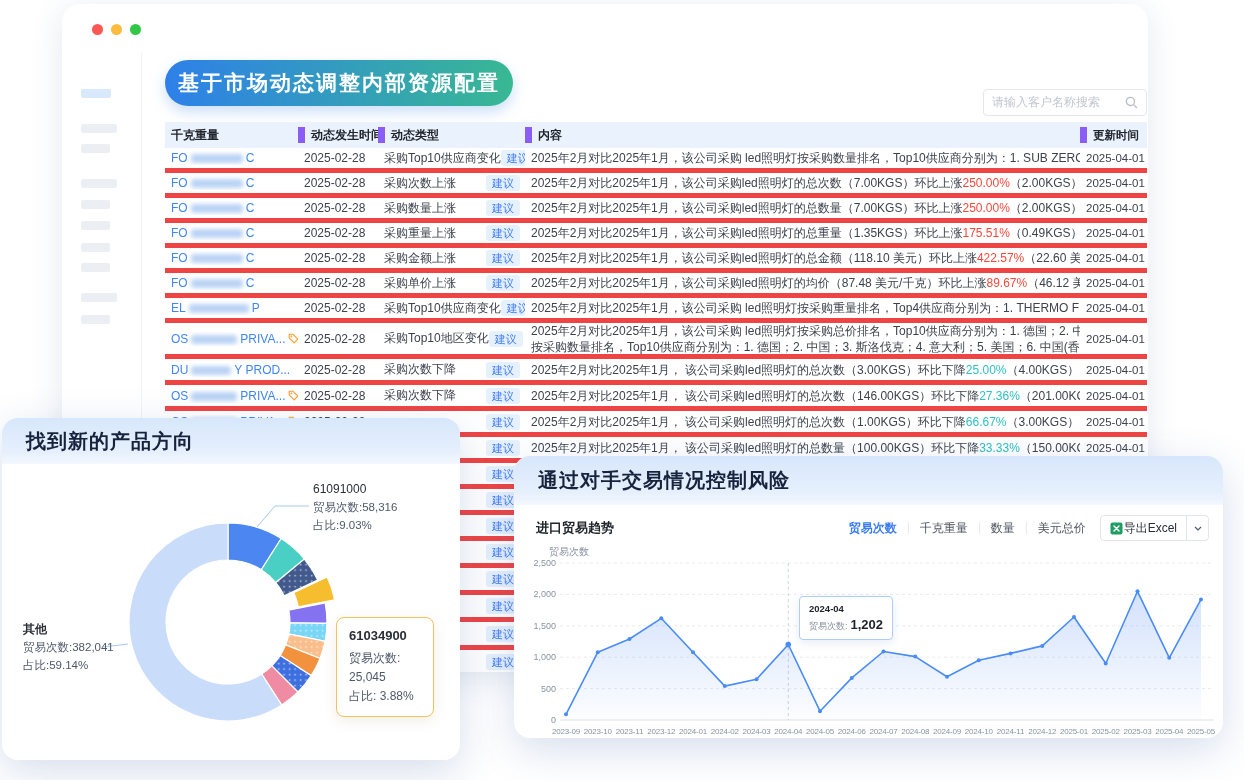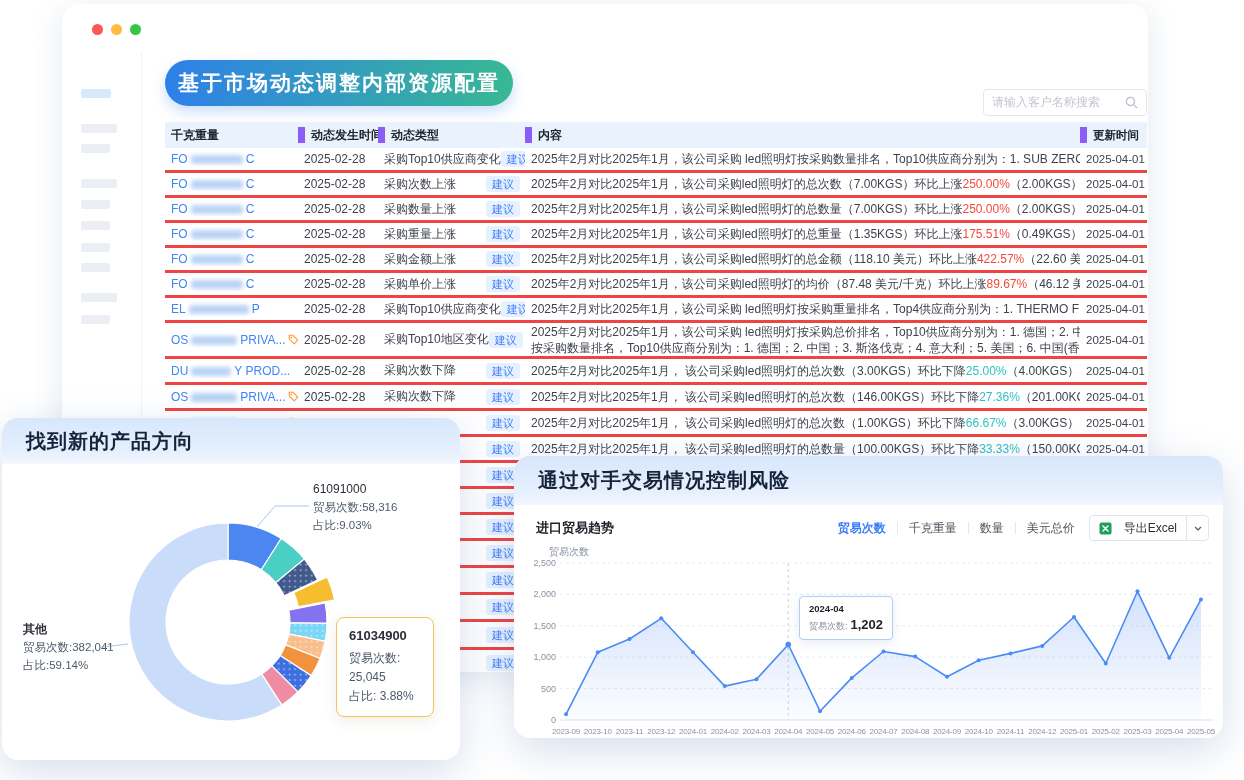--- a/index.html
+++ b/index.html
@@ -20,21 +20,21 @@
     display:flex; align-items:center; justify-content:center;
     color:#fff; font-size:21px; font-weight:bold; letter-spacing:2px;
     box-shadow:0 6px 14px rgba(47,128,233,.25); }
 
   .search { position:absolute; left:921px; top:85px; width:164px; height:27px; border:1px solid #E5E6EB;
     border-radius:4px; display:flex; align-items:center; padding:0 8px; background:#fff; }
   .search-ph { flex:1; font-size:12px; color:#C2C6CF; }
 
   
   .table { position:absolute; left:103px; top:118px; width:982px; font-size:12px; color:#3D424D; }
-  .trow { display:flex; align-items:center; border-bottom:3px solid #ef4444; background:#fff; }
+  .trow { display:flex; align-items:center; border-bottom:5px solid #ef4444; background:#fff; }
   .thead { background:#EAF2FD; height:26px; font-weight:bold; color:#20242B; border-bottom:none; }
   .thead .cell { border-left:7px solid #8b5cf6; height:16px; display:flex; align-items:center; }
   .thead .cell:first-child { border-left:none; }
   .cell { padding-left:6px; overflow:hidden; white-space:nowrap; }
   .c0 { width:133px; } .c1 { width:80px; } .c2 { width:147px; display:flex; align-items:center; justify-content:space-between; padding-right:5px; }
   .c3 { width:555px; } .c4 { width:67px; font-size:11.5px; }
   .namelink { color:#4086F4; }
   .mask { display:inline-block; height:9px; border-radius:3px; background:#BAD3F5; filter:blur(2px); margin:0 3px; vertical-align:middle; }
   .badge { flex:none; font-size:11px; color:#3E7BFA; background:#E6F1FF; border-radius:3px; padding:1px 6px; line-height:14px; margin-left:auto; }
   .cline { line-height:16px; height:16px; overflow:hidden; }
@@ -64,21 +64,21 @@
   .donut-tip div+div { font-size:12px; color:#4E5969; line-height:19px; }
 
   
   .toolbar { position:absolute; left:22px; right:14px; top:58px; height:28px; display:flex; align-items:center; }
   .sec-title { font-size:13px; font-weight:bold; color:#20242B; }
   .tabs { margin-left:auto; display:flex; align-items:center; }
   .tab { font-size:12px; color:#51565F; cursor:pointer; }
   .tab.active { color:#3A7BF6; font-weight:bold; }
   .tab-sep { width:1px; height:12px; background:#E8E9ED; margin:0 11px; }
   .export { margin-left:14px; height:26px; border:1px solid #E2E5EA; border-radius:4px; display:flex; align-items:center; background:#fff; }
-  .export .main { display:flex; align-items:center; gap:12px; padding:0 9px; font-size:12px; color:#2A2E36; }
+  .export .main { display:flex; align-items:center; gap:1px; padding:0 9px; font-size:12px; color:#2A2E36; }
   .export .arrow { width:22px; height:100%; border-left:1px solid #E2E5EA; display:flex; align-items:center; justify-content:center; }
 
   .chart-tip { position:absolute; left:285px; top:140px; background:#fff; border:1px solid #AECDF8; border-radius:4px;
     padding:6px 9px; box-shadow:0 3px 10px rgba(60,100,180,.12); z-index:2; }
   .chart-tip .t { font-size:9.5px; font-weight:bold; color:#1D2129; margin-bottom:3px; }
   .chart-tip .r { font-size:9px; color:#86909C; }
   .chart-tip .r b { color:#1D2129; font-size:13px; margin-left:3px; }
   svg { display:block; }
 </style>
 </head>

